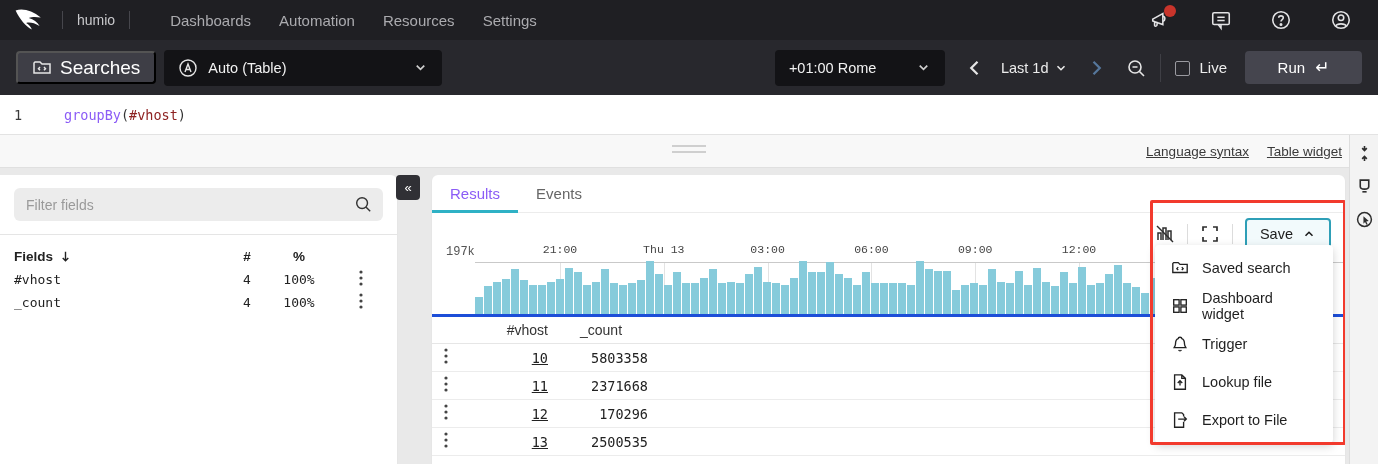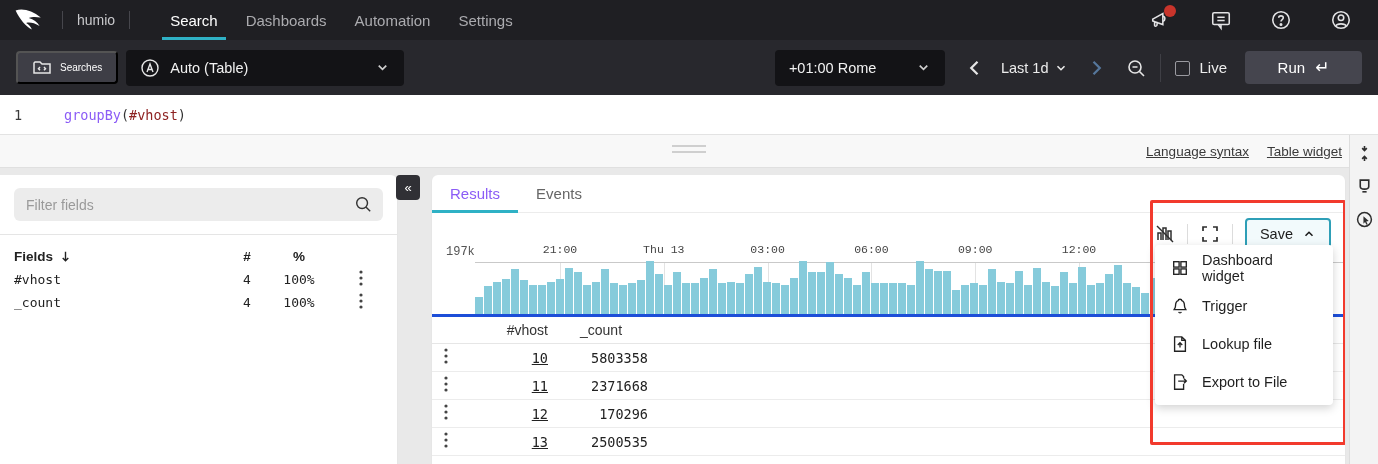--- a/index.html
+++ b/index.html
@@ -15,21 +15,21 @@
   .nav-items { display:flex; height:40px; margin-left:12px; }
   .nav-item { position:relative; display:flex; align-items:center; padding:0 14px; color:#ababaf; font-size:15px; cursor:pointer; }
   .nav-item.active { color:#fff; }
   .nav-item.active::after { content:""; position:absolute; left:6px; right:6px; bottom:0; height:3px; background:#2fb1c5; }
   .topnav-right { margin-left:auto; display:flex; align-items:center; gap:38px; padding-right:12px; }
   .top-icon { width:22px; height:22px; color:#e3e3e5; position:relative; cursor:pointer; }
   .notif-dot { position:absolute; top:-4px; right:-4px; width:12px; height:12px; border-radius:50%; background:#c8342b; }
 
   
   .toolbar { height:55px; background:#28282d; display:flex; align-items:center; padding:0 16px; }
-  .searches-btn { display:flex; align-items:center; gap:8px; background:#3e3e46; color:#fff; border-radius:4px; height:33px; padding:0 14px; font-size:10px; cursor:pointer; }
+  .searches-btn { display:flex; align-items:center; gap:8px; background:#3e3e46; color:#fff; border-radius:4px; height:33px; padding:0 14px; font-size:19px; cursor:pointer; }
   .dark-select { display:flex; align-items:center; background:#131316; color:#f2f2f2; border-radius:4px; height:36px; padding:0 14px; font-size:14.5px; cursor:pointer; }
   .view-select { width:278px; margin-left:8px; gap:10px; }
   .tz-select { width:170px; margin-left:auto; }
   .sel-chevron { margin-left:auto; color:#cfcfcf; }
   .tb-icon { color:#e6e6e6; width:20px; height:20px; cursor:pointer; }
   .chev-next { color:#56779c; }
   .timerange { display:flex; align-items:center; gap:6px; color:#ececec; font-size:14.5px; cursor:pointer; }
   .tb-sep { width:1px; height:28px; background:#3f3f45; margin:0 14px; }
   .live-wrap { display:flex; align-items:flex-end; gap:9px; color:#ececec; font-size:15px; cursor:pointer; }
   .checkbox { width:15px; height:15px; border:1px solid #9a9aa0; border-radius:2px; background:transparent; }
@@ -121,23 +121,23 @@
 <div class="topnav">
   <div class="logo">
     <svg viewBox="0 0 26 20" width="32" height="24">
       <path fill="#fff" d="M1 2 C7 0 15 2 22 8 C17.5 7.2 14.5 7.4 12 8.4 C16 9.6 19 11.6 21 15 C16.5 12.4 12.8 11.6 9.8 12.4 C12 13.6 13.6 15.4 14.6 18 C9.5 15 4.5 9.5 1 2 Z"></path>
     </svg>
   </div>
   <div class="nav-div"></div>
   <span class="brand">humio</span>
   <div class="nav-div"></div>
   <div class="nav-items">
-      <div class="nav-item active">Search</div>
       <div class="nav-item">Dashboards</div>
       <div class="nav-item">Automation</div>
+      <div class="nav-item">Resources</div>
       <div class="nav-item">Settings</div>
     </div>
   <div class="topnav-right">
     <div class="top-icon">
       <svg viewBox="0 0 24 24" width="22" height="22" fill="none" stroke="currentColor" stroke-width="1.7">
           <path d="M3 11 L14 5 L14 17 L3 13 Z M5 13 L5 18 C5 19 7 19 7.5 18 L8 14"></path>
           <path d="M14 8 C17 8.5 17 12.5 14 13.5"></path>
         </svg>
       <span class="notif-dot"></span>
     </div>
@@ -464,20 +464,29 @@
             <span class="rc-count">2500535</span>
             <span></span>
           </div>
         </div>
     </div>
 
     <div class="save-menu">
         <div class="menu-item">
           <span>
             <svg class="mi-icon" viewBox="0 0 20 20" fill="none" stroke="currentColor" stroke-width="1.5">
+              <path d="M2 5 L2 15 H18 V6 H10 L8 4 H3 Z"></path>
+              <path d="M8 9 L6.5 10.7 L8 12.3 M12 9 L13.5 10.7 L12 12.3"></path>
+            </svg>
+          </span>
+          <span>Saved search</span>
+        </div>
+        <div class="menu-item">
+          <span>
+            <svg class="mi-icon" viewBox="0 0 20 20" fill="none" stroke="currentColor" stroke-width="1.5">
               <rect x="3" y="3" width="6" height="6"></rect>
               <rect x="11" y="3" width="6" height="6"></rect>
               <rect x="3" y="11" width="6" height="6"></rect>
               <rect x="11" y="11" width="6" height="6"></rect>
             </svg>
           </span>
           <span>Dashboard widget</span>
         </div>
         <div class="menu-item">
           <span>

